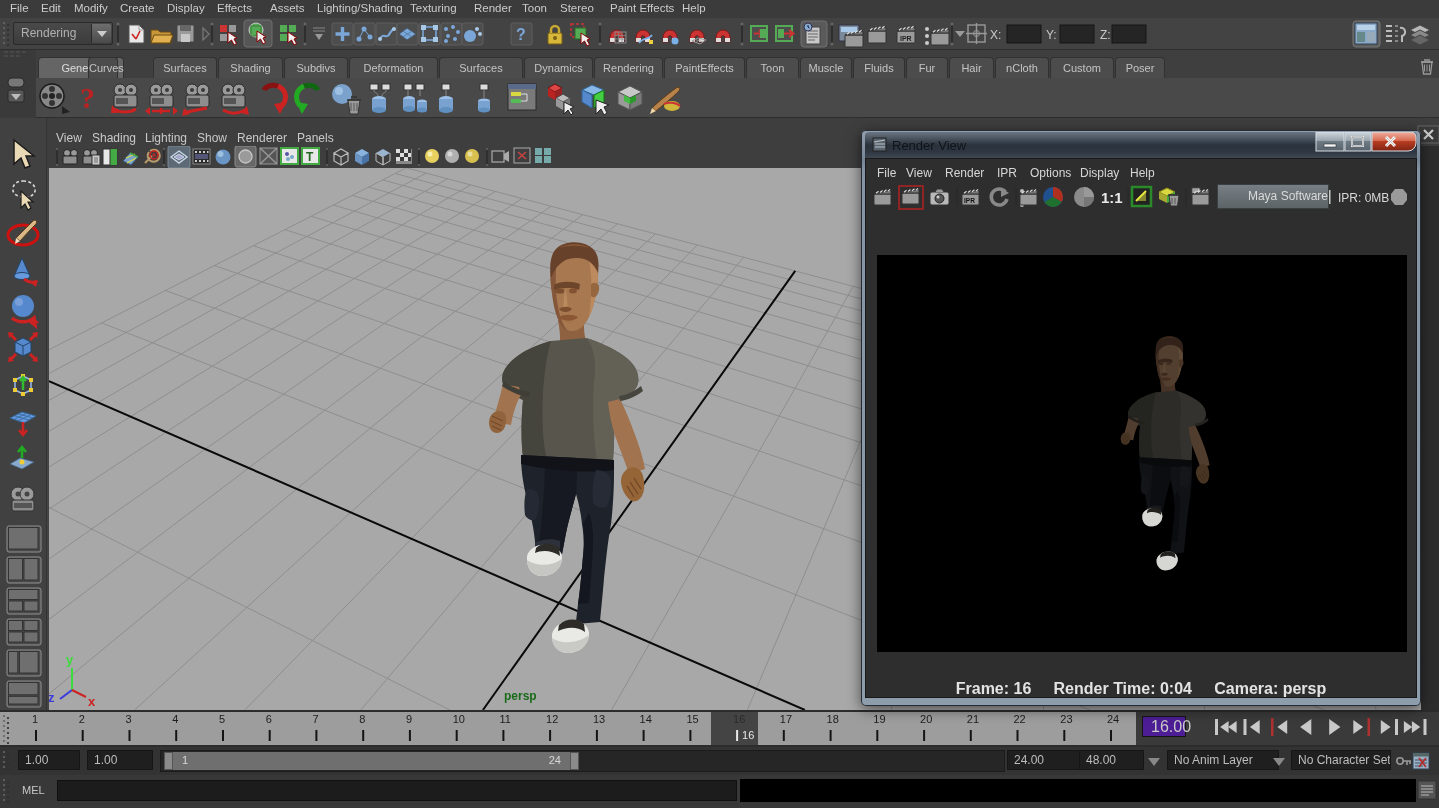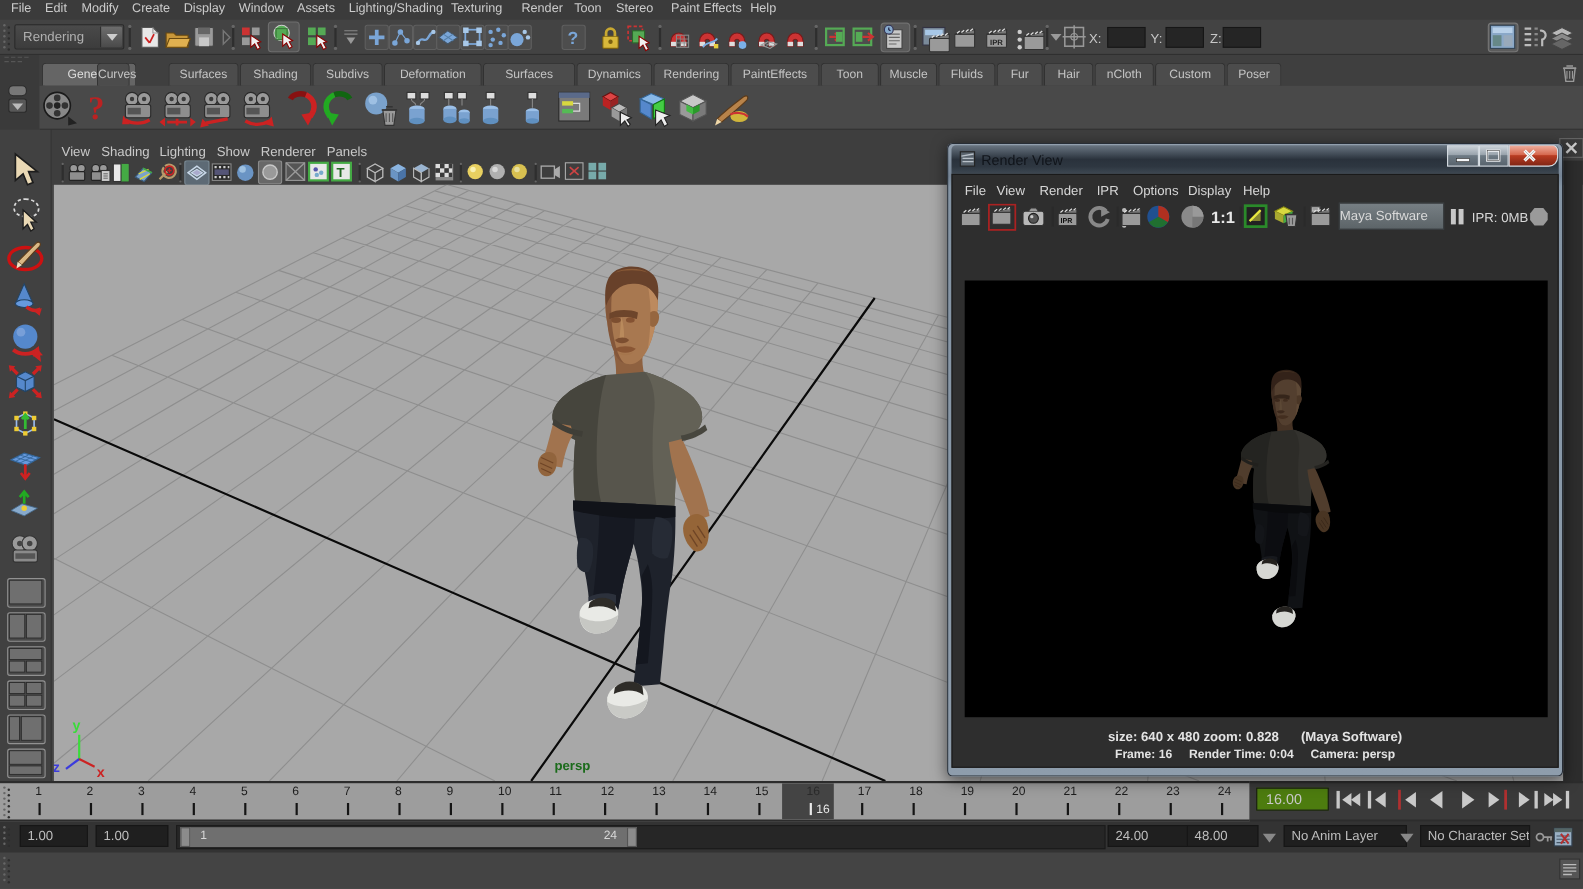--- a/index.html
+++ b/index.html
@@ -23,51 +23,51 @@
 
 #toolbox{left:0;top:118px;width:47px;height:592px;background:#414141;border-right:1px solid #333}
 #vpmenu{left:47px;top:118px;width:1392px;height:28px;background:#3e3e3e;color:#c9c9c9;font-size:12px}
 #vpmenu span{position:absolute;top:13px}
 #vpicons{left:47px;top:146px;width:1392px;height:22px;background:#3e3e3e}
 #canvas{left:49px;top:168px;width:1390px;height:542px;background:#a8a8a8}
 #rightstrip{left:1421px;top:146px;width:18px;height:564px;background:#2d2d2d}
 
 #timeslider{left:0;top:710px;width:1136px;height:37px;background:#9d9d9d;border-top:2px solid #2c2c2c;border-bottom:2px solid #2c2c2c}
 #timeright{left:1136px;top:710px;width:303px;height:37px;background:#3a3a3a;border-top:2px solid #2c2c2c;border-bottom:2px solid #2c2c2c}
-#curtime{left:6px;top:4px;width:66px;height:21px;background:#4d7c0f;border:1px solid #151515;color:#c9c9c9;font-size:13px;line-height:20px;padding-left:8px}
+#curtime{left:6px;top:4px;width:44px;height:21px;background:#4c1d95;border:1px solid #151515;color:#c9c9c9;font-size:16px;line-height:20px;padding-left:8px}
 #rangerow{left:0;top:747px;width:1439px;height:28px;background:#333}
 .nfield{position:absolute;background:#1f1f1f;border:1px solid #161616;color:#bdbdbd;font-size:12px;line-height:18px;padding-left:6px;height:20px;white-space:nowrap;overflow:hidden}
 #rangetrough{left:160px;top:3px;width:845px;height:22px;background:#262626;border:1px solid #1b1b1b}
 #rangebar{left:3px;top:1px;width:415px;height:18px;background:#6f6f6f;color:#d8d8d8;font-size:11px}
 .rhandle{position:absolute;top:0;width:9px;height:18px;background:#8b8b8b;border:1px solid #555}
 #cmdrow{left:0;top:775px;width:1439px;height:33px;background:#383838}
 #melfield{left:57px;top:5px;width:680px;height:21px;background:#1c1c1c;border:1px solid #101010}
 #blackfield{left:740px;top:4px;width:676px;height:23px;background:#000}
 
 #rv{left:861px;top:130px;width:560px;height:576px;border-radius:5px;background:linear-gradient(#93a0ae,#768596 30px,#8494a4 40px,#8e9dac);box-shadow:0 3px 14px rgba(0,0,0,.55), inset 0 0 0 1px rgba(20,25,32,.85)}
 #rvtitle{left:4px;top:2px;width:552px;height:26px;background:linear-gradient(180deg,#6a7682 0%,#414b56 32%,#2a323c 50%,#2e3741 75%,#3e4852 100%);border-radius:4px 4px 0 0;color:#0b0e12;font-size:13px}
 #rvcontent{left:4px;top:28px;width:552px;height:540px;background:#2e2e2e;border:1px solid #191919}
 #rvmenu{left:0px;top:0px;width:550px;height:26px;color:#d6d6d6;font-size:12px}
 #rvmenu span{position:absolute;top:7px}
 #rvblack{left:11px;top:96px;width:530px;height:397px;background:#000}
 #rvstatus1{left:0;top:504px;width:550px;text-align:center;color:#e3e3e3;font-size:12px;font-weight:bold}
-#rvstatus2{left:0;top:521px;width:550px;text-align:center;color:#e3e3e3;font-size:11px;font-weight:bold}
-#mayasw{left:351px;top:25px;width:96px;height:25px;background:linear-gradient(#777f84,#5c6468);border:1px solid #3a3f42;color:#d9d9d9;font-size:12px;line-height:23px;text-align:left}
+#rvstatus2{left:0;top:521px;width:550px;text-align:center;color:#e3e3e3;font-size:16px;font-weight:bold}
+#mayasw{left:351px;top:25px;width:112px;height:25px;background:linear-gradient(#777f84,#5c6468);border:1px solid #3a3f42;color:#d9d9d9;font-size:12px;line-height:23px;text-align:right}
 
 #shelfud{left:1411px;top:80px}
 </style></head>
 <body>
 <div id="page">
 <div class="abs" id="menubar">
       <span style="left:10px">File</span>
       <span style="left:41px">Edit</span>
       <span style="left:74px">Modify</span>
       <span style="left:120px">Create</span>
       <span style="left:167px">Display</span>
-      <span style="left:217px">Window</span>
+      <span style="left:217px">Effects</span>
       <span style="left:270px">Assets</span>
       <span style="left:317px">Lighting/Shading</span>
       <span style="left:410px">Texturing</span>
       <span style="left:474px">Render</span>
       <span style="left:522px">Toon</span>
       <span style="left:560px">Stereo</span>
       <span style="left:610px">Paint Effects</span>
       <span style="left:682px">Help</span>
     </div>
 <div class="abs" id="toolbar">
@@ -844,20 +844,25 @@
   <div class="nfield" style="left:1079px;top:3px;width:65px">48.00</div>
   <div class="nfield" style="left:1167px;top:3px;width:112px">No Anim Layer</div>
       <svg style="position:absolute;left:1146px;top:8px" width="20" height="14">
         <path d="M2 3 L14 3 L8 11 Z" fill="#888"></path>
       </svg>
       <svg style="position:absolute;left:1271px;top:8px" width="20" height="14">
         <path d="M2 3 L14 3 L8 11 Z" fill="#888"></path>
       </svg>
   <div class="nfield" style="left:1291px;top:3px;width:100px">No Character Set</div>
 </div>
+<div class="abs" id="cmdrow">
+      <span style="position:absolute;left:22px;top:9px;color:#c6c6c6;font-size:11px">MEL</span>
+      <div class="abs" id="melfield"></div>
+      <div class="abs" id="blackfield"></div>
+    </div>
 <svg class="abs" width="24" height="20" style="left:1417px;top:125px">
       <rect x="1" y="1" width="21" height="17" fill="#3a3a3a" stroke="#666"></rect>
       <path d="M7 5 L16 14 M16 5 L7 14" stroke="#ccc" stroke-width="2.2"></path>
     </svg>
     <div class="abs" id="rv">
   <div class="abs" id="rvtitle">
         <svg width="552" height="28" style="position:absolute;left:0;top:0">
           <rect x="8" y="6" width="13" height="13" fill="#5a646e" stroke="#222"></rect>
           <path d="M9 10 L20 8 M10 12 h10 M10 15 h10" stroke="#b8c0c8" stroke-width="1.2"></path>
           <text x="27" y="18" font-size="13" fill="#10141a" font-family="Liberation Sans">Render View</text>
@@ -968,21 +973,20 @@
             <g style="filter:brightness(0.52) saturate(0.8)">
               <use href="#guy" transform="translate(841,197) scale(0.57)"></use>
             </g>
             <g transform="translate(841,197) scale(0.57)">
               <path d="M527 556 C529 549 537 544 546 545 C556 546 563 551 562 559 C561 569 553 576 542 576 C532 576 526 568 527 556 Z" fill="#d6d7d3"></path>
               <path d="M536 548 C542 542 553 542 559 548 L560 556 C552 550 541 550 535 553 Z" fill="#23211e"></path>
               <path d="M552 634 C554 626 563 620 573 620 C583 621 590 627 589 636 C587 647 577 654 566 653 C557 652 551 644 552 634 Z" fill="#d6d7d3"></path>
               <path d="M559 625 C566 618 578 618 584 624 L585 632 C577 626 566 627 558 631 Z" fill="#23211e"></path>
             </g>
           </svg></div>
-    <div class="abs" id="rvstatus1">size: 640 x 480 zoom: 0.828&nbsp;&nbsp;&nbsp;&nbsp;&nbsp;&nbsp;(Maya Software)</div>
     <div class="abs" id="rvstatus2">Frame: 16&nbsp;&nbsp;&nbsp;&nbsp;&nbsp;Render Time: 0:04&nbsp;&nbsp;&nbsp;&nbsp;&nbsp;Camera: persp</div>
   </div>
 </div>
 <svg class="abs" width="24" height="20" style="left:1395px;top:754px">
       <circle cx="5" cy="7" r="3.2" fill="none" stroke="#999" stroke-width="1.6"></circle>
       <path d="M8 7 h8 M12 7 v4 M15 7 v3" stroke="#999" stroke-width="1.6"></path>
     </svg>
     <svg class="abs" width="20" height="22" style="left:1412px;top:752px">
       <rect x="1" y="1" width="16" height="16" fill="#9ab0c4" stroke="#345"></rect>
       <rect x="1" y="1" width="16" height="3.5" fill="#566"></rect>

